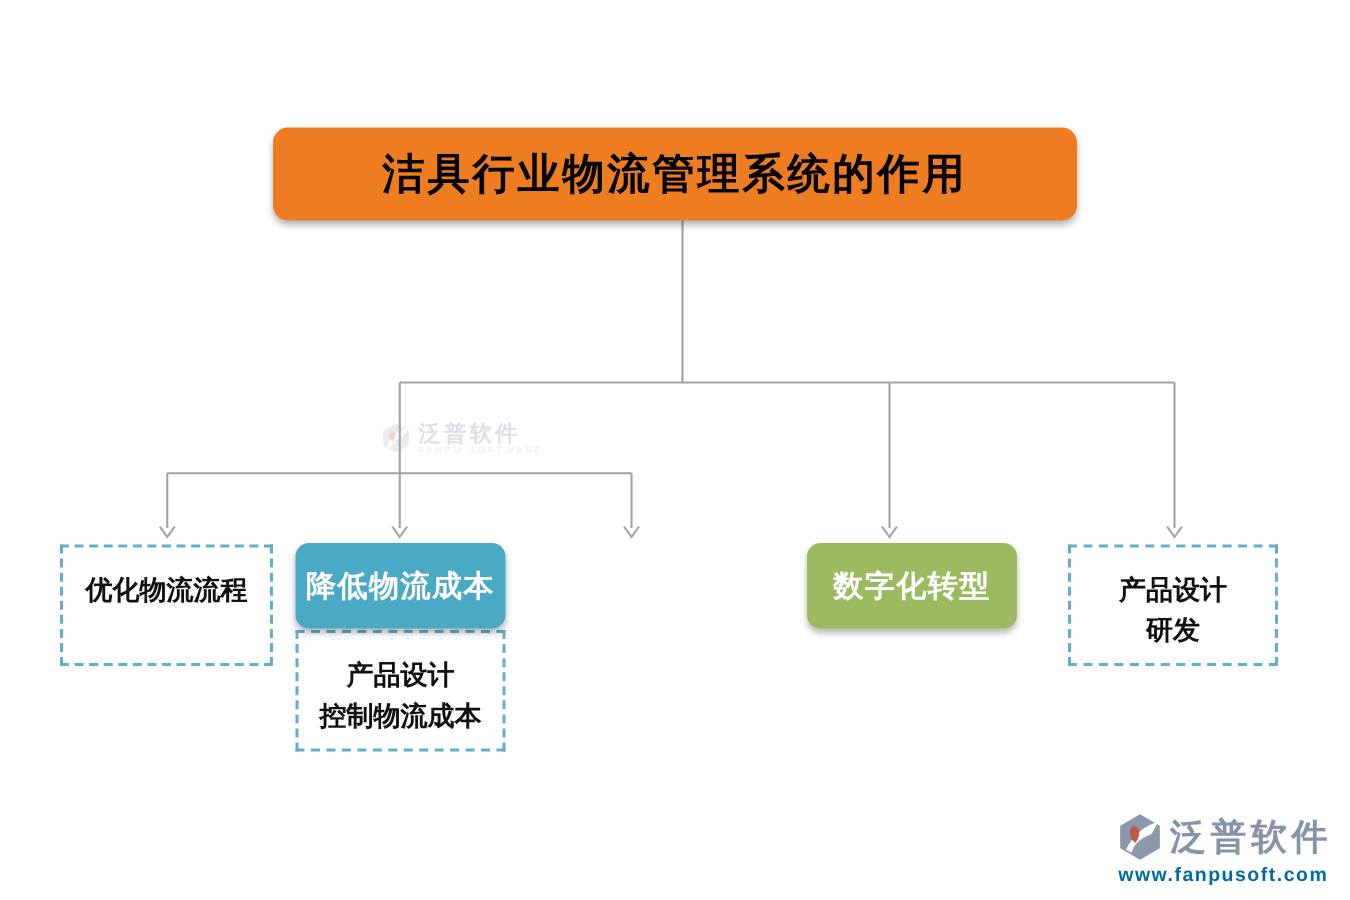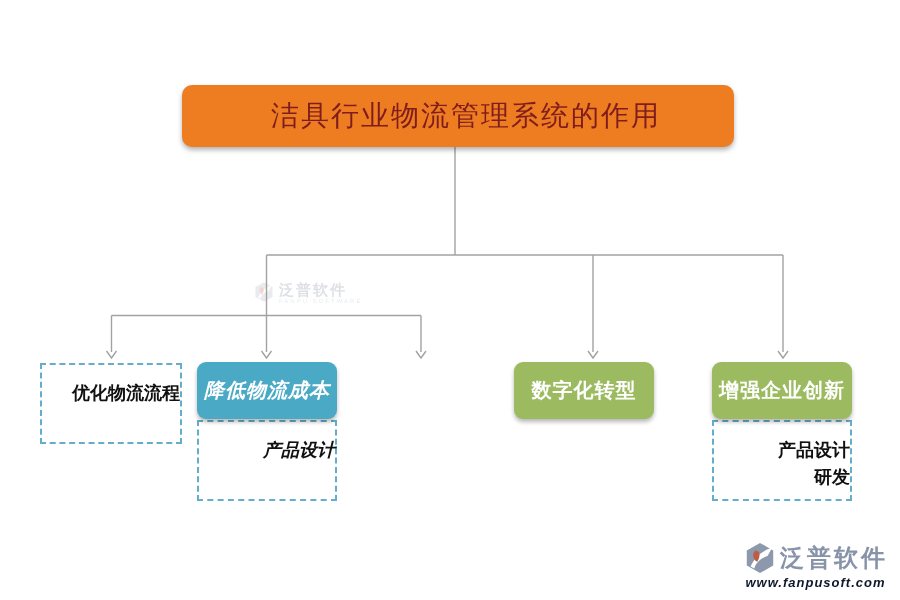--- a/index.html
+++ b/index.html
@@ -11,72 +11,71 @@
   }
   .stage { position: absolute; inset: 0; width: 900px; height: 600px; }
 
   
   .title-box {
     position: absolute; left: 182px; top: 85px; width: 536px; height: 62px;
     background: #EE7C21;
     border-radius: 10px;
     box-shadow: 0 3px 5px rgba(0,0,0,0.30);
     display: flex; align-items: center; justify-content: center;
-    color: #7f1d1d; font-size: 28px; font-weight: normal; letter-spacing: 2px;
+    color: #000000; font-size: 28px; font-weight: bold; letter-spacing: 2px;
     z-index: 3;
-    padding-left: 16px;
   }
 
   
   .connectors { position: absolute; left: 0; top: 0; z-index: 1; }
   .connectors path, .connectors line { stroke: #A2A2A2; stroke-width: 1.4; fill: none; }
 
   
   .col { position: absolute; top: 362px; z-index: 2; }
   .col-header {
     height: 57px; border-radius: 9px;
     display: flex; align-items: center; justify-content: center;
     color: #ffffff; font-weight: bold; font-size: 20px; letter-spacing: 1px;
     box-shadow: 0 3px 4px rgba(0,0,0,0.28);
     position: relative; z-index: 2; white-space: nowrap;
   }
   .col.teal  .col-header { background: #4AA9C5; }
   .col.green .col-header { background: #9CBB60; }
   .col-body {
     margin-top: 1px; height: 81px; box-sizing: border-box;
     border: 2px dashed #65AECB; background: #ffffff;
-    padding-top: 15px; text-align: right;
+    padding-top: 15px; text-align: center;
     font-size: 18px; font-weight: bold; color: #111111; line-height: 27px;
     position: relative; z-index: 1;
   }
   .c1 { left: 40px;  width: 142px; }
-  .c2 { left: 197px; width: 140px; font-style: italic; }
+  .c2 { left: 197px; width: 140px; }
   .c3 { left: 352px; width: 140px; }
-  .c4 { left: 514px; width: 140px; }
+  .c4 { left: 538px; width: 140px; }
   .c5 { left: 712px; width: 140px; }
 
   
   .watermark-center {
     position: absolute; left: 253px; top: 281px;
     display: flex; align-items: flex-start; gap: 4px;
     opacity: 0.55; z-index: 0;
   }
   .watermark-center .wm-text { display: flex; flex-direction: column; }
   .watermark-center .wm-brand { font-size: 15px; font-weight: bold; color: #C3C9D3; letter-spacing: 2px; line-height: 17px; }
   .watermark-center .wm-sub { font-size: 6px; color: #D4D9E0; letter-spacing: 2px; }
 
   
   .footer-logo {
     position: absolute; right: 12px; bottom: 10px;
     display: flex; flex-direction: column; align-items: center;
     z-index: 3;
   }
   .footer-logo .row { display: flex; align-items: center; gap: 3px; }
   .footer-logo .brand { font-size: 24px; font-weight: bold; color: #8693A8; letter-spacing: 3px; }
-  .footer-logo .url { font-size: 13px; font-weight: bold; color: #0f172a; letter-spacing: 1px; margin-top: 0px; font-style: italic; }
+  .footer-logo .url { font-size: 13px; font-weight: bold; color: #0369a1; letter-spacing: 1px; margin-top: 0px; }
 </style>
 </head>
 <body>
 
 <div class="stage">
 
   <svg class="connectors" width="900" height="600" aria-hidden="true">
 
     <line x1="455" y1="147" x2="455" y2="255"></line>
 
@@ -114,30 +113,30 @@
   <div class="col teal c1">
     <div class="col-body">
       <span>优化物流流程</span><br>
     </div>
   </div>
 
   <div class="col teal c2">
     <div class="col-header">降低物流成本</div>
     <div class="col-body">
       <span>产品设计</span><br>
+      <span>控制物流成本</span>
     </div>
   </div>
 
 
   <div class="col green c4">
     <div class="col-header">数字化转型</div>
   </div>
 
   <div class="col green c5">
-    <div class="col-header">增强企业创新</div>
     <div class="col-body">
       <span>产品设计</span><br>
       <span>研发</span>
     </div>
   </div>
 
   <div class="footer-logo">
     <div class="row">
       <svg width="34" height="34" viewBox="0 0 36 36">
         <polygon points="18,2 32,10 32,26 18,34 4,26 4,10" fill="#8C99AC"></polygon>

